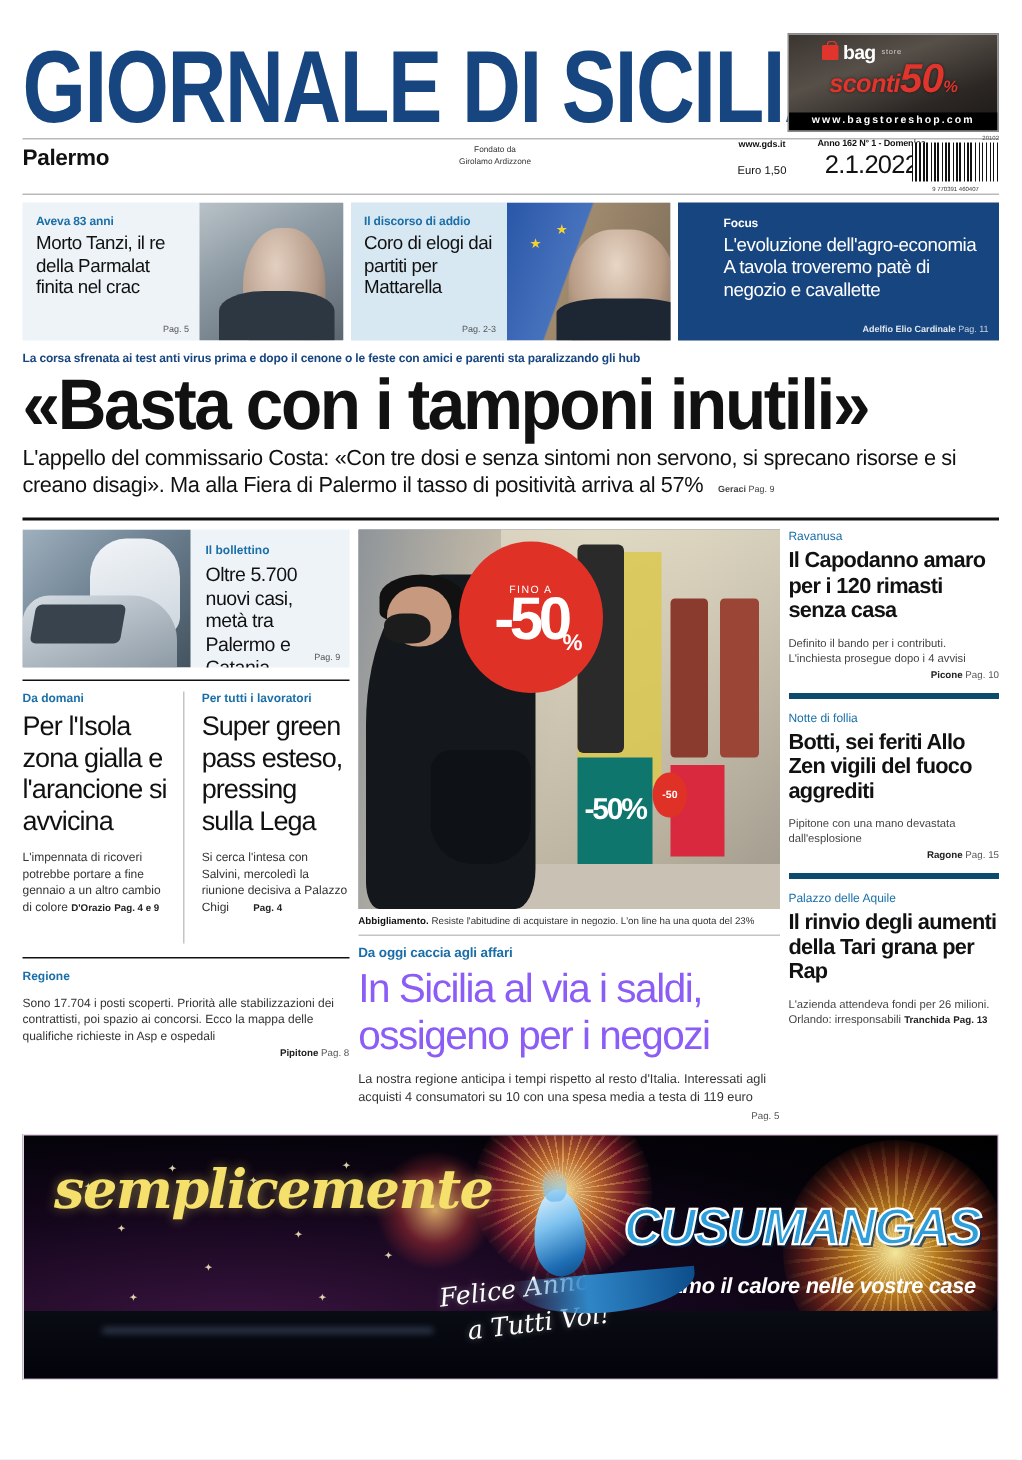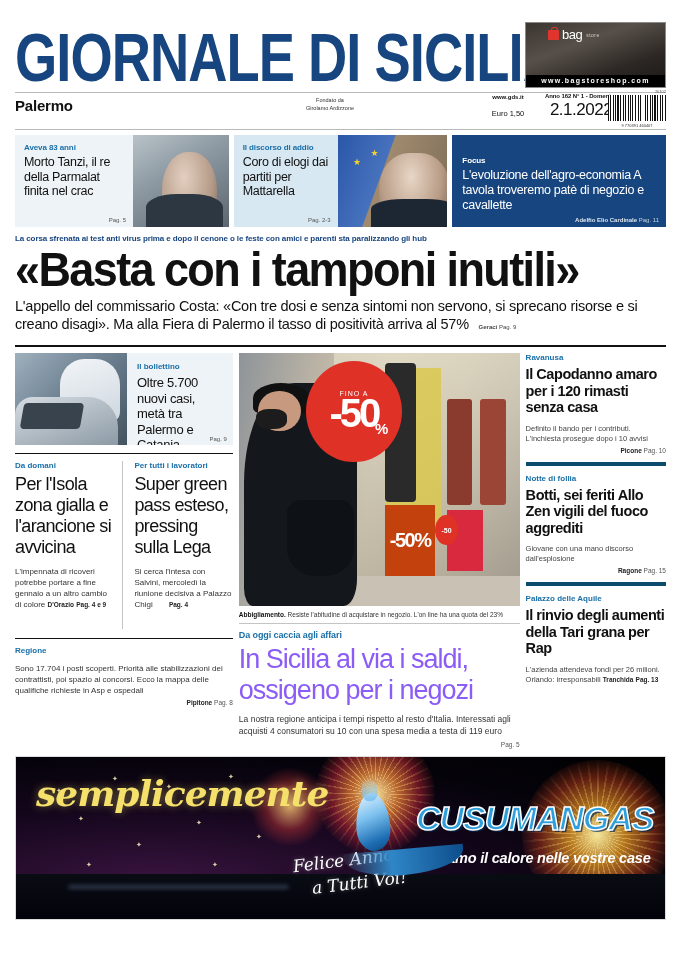--- a/index.html
+++ b/index.html
@@ -19,21 +19,21 @@
     white-space:nowrap;
   }
   .bagad{
     position:absolute;right:0;top:22px;width:141px;height:66px;
     background:linear-gradient(160deg,#3b3531 0%,#575049 35%,#2c2724 70%,#1b1817 100%);
     border:1px solid #8a8a8a;box-sizing:border-box;overflow:hidden;
   }
   .bagad .bagtop{position:absolute;top:4px;left:22px;display:flex;align-items:center;gap:3px;}
   .bagad .bagicon{width:11px;height:10px;background:#e0342c;border-radius:1px;position:relative;}
   .bagad .bagicon:after{content:"";position:absolute;left:3px;top:-3px;width:5px;height:4px;border:1.5px solid #e0342c;border-bottom:none;border-radius:3px 3px 0 0;}
-  .bagad .bagword{color:#fff;font-size:13px;font-weight:normal;letter-spacing:-.5px;}
+  .bagad .bagword{color:#fff;font-size:13px;font-weight:bold;letter-spacing:-.5px;}
   .bagad .bagstore{color:#cfcfcf;font-size:5px;letter-spacing:.5px;margin-left:1px;}
   .bagad .sconti{
     position:absolute;top:20px;left:6px;right:6px;text-align:center;
     color:#e0342c;font-weight:bold;font-size:17px;font-style:italic;
     text-shadow:0 0 2px rgba(0,0,0,.6);letter-spacing:-.5px;line-height:19px;
   }
   .bagad .sconti .big{font-size:27px;}
   .bagad .sconti .pc{font-size:11px;}
   .bagad .url{
     position:absolute;bottom:0;left:0;right:0;background:#000;color:#fff;
@@ -66,21 +66,21 @@
   .t1 .ph{flex:1;background:linear-gradient(150deg,#b9c2c8 0%,#8d9aa3 40%,#5c6670 100%);position:relative;overflow:hidden;}
   .t1 .ph:before{content:"";position:absolute;left:30%;top:18%;width:58%;height:92%;border-radius:45% 45% 30% 30%;background:radial-gradient(ellipse at 40% 30%,#e3cfc0,#b59b89 60%,#6d5f55);}
   .t1 .ph:after{content:"";position:absolute;left:14%;bottom:0;width:80%;height:36%;background:#2d3742;border-radius:40% 40% 0 0;}
   .t2{background:#d8e8f2;}
   .t2 .txt{width:104px;}
   .t2 .ph{flex:1;background:linear-gradient(120deg,#2a56a8 0%,#3f6fc0 42%,#c8b08a 43%,#9c8companies 44%,#8d7c68 100%);position:relative;overflow:hidden;background:linear-gradient(110deg,#2a56a8 0%,#4672bd 40%,#a08a6e 41%,#7d6c58 100%);}
   .t2 .ph .star{position:absolute;color:#f5d032;font-size:9px;}
   .t2 .ph:after{content:"";position:absolute;left:38%;top:20%;width:64%;height:92%;border-radius:42% 42% 26% 26%;background:radial-gradient(ellipse at 45% 28%,#e8d6c6,#b89c86 55%,#5f5149);}
   .t2 .ph .suit{position:absolute;left:30%;bottom:0;width:80%;height:30%;background:#1d2633;border-radius:36% 36% 0 0;z-index:2;}
   .t3{background:#17457f;}
-  .t3 .txt{width:100%;padding:21px 9px 4px 10px;}
+  .t3 .txt{width:100%;padding:9px 9px 4px 10px;margin-left:20px;}
   .t3 .kick{color:#ffffff;}
   .t3 .hl{color:#ffffff;font-size:12.5px;line-height:15px;}
   .t3 .pag{color:#dfe6ee;font-weight:bold;}
   .t3 .pag .pg{font-weight:normal;color:#c6d2df;}
   
   .leadwrap{margin-top:7px;}
   .lead-kick{color:#17457f;font-size:8px;font-weight:bold;letter-spacing:-.1px;margin-bottom:3px;}
   .lead-hl{
     font-size:45px;line-height:45px;font-weight:bold;color:#111;
     letter-spacing:-1.6px;transform:scaleY(1.06);transform-origin:left top;
@@ -134,36 +134,36 @@
   .mp-mask{position:absolute;left:6%;top:22%;width:11%;height:8%;background:#1c1c1c;border-radius:40%;}
   .mp-bag{position:absolute;left:17%;top:58%;width:24%;height:30%;background:#0e1115;border-radius:14px 14px 28px 28px;}
   .mp-circle{
     position:absolute;left:24%;top:3%;width:34%;height:40%;border-radius:50%;
     background:#e03127;color:#fff;display:flex;flex-direction:column;
     align-items:center;justify-content:center;
   }
   .mp-circle .fino{font-size:7px;letter-spacing:1px;margin-bottom:-4px;}
   .mp-circle .val{font-size:40px;font-weight:bold;letter-spacing:-3px;line-height:40px;}
   .mp-circle .pc{font-size:15px;font-weight:bold;position:absolute;right:14%;bottom:24%;}
-  .mp-sign{position:absolute;left:52%;top:60%;width:18%;height:28%;background:#c2410c;display:flex;align-items:center;justify-content:center;}
+  .mp-sign{position:absolute;left:52%;top:60%;width:18%;height:28%;background:#0f766e;display:flex;align-items:center;justify-content:center;}
   .mp-sign span{color:#fff;font-size:20px;font-weight:bold;letter-spacing:-1.5px;}
   .mp-sign2{position:absolute;left:74%;top:62%;width:13%;height:24%;background:#d8293f;}
   .mp-disc{position:absolute;left:70%;top:64%;width:8%;height:12%;border-radius:50%;background:#e03127;color:#fff;font-size:7px;display:flex;align-items:center;justify-content:center;font-weight:bold;}
   .mp-floor{position:absolute;left:34%;bottom:0;right:0;height:12%;background:#c9c2b4;}
   .midcap{font-size:6.5px;line-height:9px;color:#333;margin-top:4px;padding-bottom:4px;border-bottom:1px solid #c4c4c4;}
   .midcap b{color:#111;}
   .midstory{margin-top:6px;position:relative;}
   .midstory .kick{font-size:9px;font-weight:bold;color:#1a6fa8;margin-bottom:4px;letter-spacing:-.1px;}
   .midstory .hl{font-size:27px;line-height:31px;color:#8b5cf6;letter-spacing:-1px;}
   .midstory .body{font-size:8.5px;line-height:11.5px;color:#333;margin-top:8px;}
   .midstory .pag{display:block;text-align:right;font-size:6.5px;color:#555;margin-top:4px;}
   
   .rbox{position:relative;padding-bottom:8px;}
   .rbox + .rbox{border-top:4px solid #0c4a6e;padding-top:8px;}
-  .rbox .kick{font-size:8px;font-weight:bold;color:#1a6fa8;margin-bottom:4px;}
+  .rbox .kick{font-size:8px;font-weight:normal;color:#1a6fa8;margin-bottom:4px;}
   .rbox .hl{font-size:14.5px;line-height:16.5px;font-weight:bold;color:#111;letter-spacing:-.45px;}
   .rbox .body{font-size:7.5px;line-height:10px;color:#444;margin-top:8px;}
   .rbox .by{display:block;text-align:right;font-size:6.5px;font-weight:bold;color:#222;margin-top:3px;}
   .rbox .by .pg{font-weight:normal;color:#555;}
   .rspacer{flex:1;}
   
   .adwrap{margin-top:8px;height:164px;position:relative;background:#701a75;overflow:hidden;border:1px solid #ddd;box-sizing:border-box;}
   .ad-sky{position:absolute;inset:0;background:radial-gradient(ellipse at 22% 78%,#3a1440 0%,#14061c 42%,#05030a 72%,#000 100%);}
   .ad-water{position:absolute;left:0;right:0;bottom:0;height:28%;background:linear-gradient(180deg,#0a0c14,#02030a);}
   .ad-water:after{content:"";position:absolute;left:8%;top:24%;width:34%;height:4px;background:rgba(120,150,190,.35);filter:blur(2px);border-radius:4px;}
@@ -213,20 +213,23 @@
 <div class="page">
 
   <div class="masthead">
     <div class="logo">GIORNALE DI SICILIA</div>
 
     <div class="bagad">
       <div class="bagtop">
         <span class="bagicon"></span>
         <span class="bagword">bag</span>
         <span class="bagstore">store</span>
+      </div>
+      <div class="sconti">
+        <span>sconti</span><span class="big">50</span><span class="pc">%</span>
       </div>
       <div class="url">www.bagstoreshop.com</div>
     </div>
   </div>
 
   <div class="rule"></div>
   <div class="infobar">
     <div class="edition">Palermo</div>
     <div class="founded">
       <div>Fondato da</div>
@@ -380,31 +383,31 @@
         <div class="body">La nostra regione anticipa i tempi rispetto al resto d'Italia. Interessati agli acquisti 4 consumatori su 10 con una spesa media a testa di 119 euro</div>
         <span class="pag">Pag. 5</span>
       </div>
     </div>
 
     <div class="col-right">
 
       <div class="rbox">
         <div class="kick">Ravanusa</div>
         <div class="hl">Il Capodanno amaro per i 120 rimasti senza casa</div>
-        <div class="body">Definito il bando per i contributi. L'inchiesta prosegue dopo i 10 avvisi</div>
+        <div class="body">Definito il bando per i contributi. L'inchiesta prosegue dopo i 4 avvisi</div>
         <span class="by">
           <span>Picone</span>
           <span class="pg">Pag. 10</span>
         </span>
       </div>
 
       <div class="rbox">
         <div class="kick">Notte di follia</div>
         <div class="hl">Botti, sei feriti Allo Zen vigili del fuoco aggrediti</div>
-        <div class="body">Giovane con una mano discorso dall'esplosione</div>
+        <div class="body">Pipitone con una mano devastata dall'esplosione</div>
         <span class="by">
           <span>Ragone</span>
           <span class="pg">Pag. 15</span>
         </span>
       </div>
 
       <div class="rbox">
         <div class="kick">Palazzo delle Aquile</div>
         <div class="hl">Il rinvio degli aumenti della Tari grana per Rap</div>
         <div class="body">

